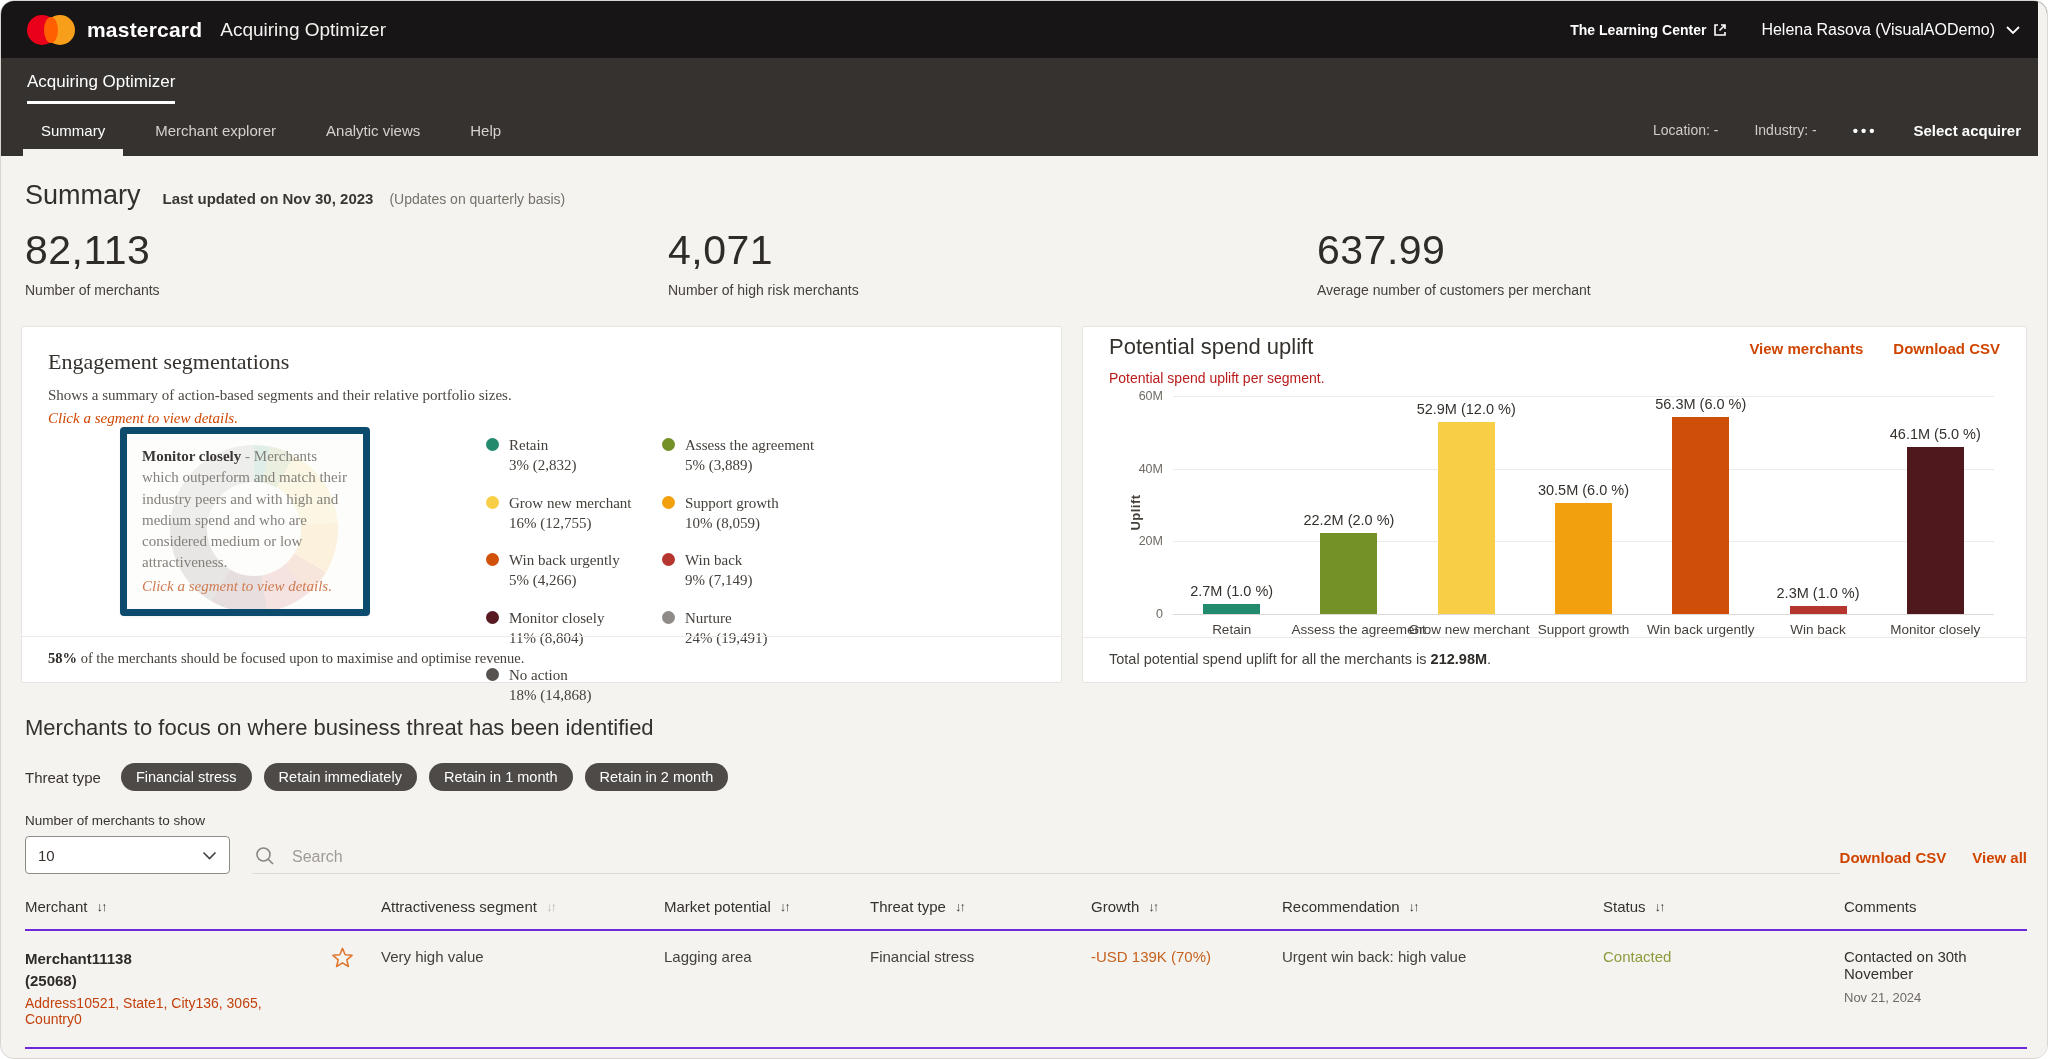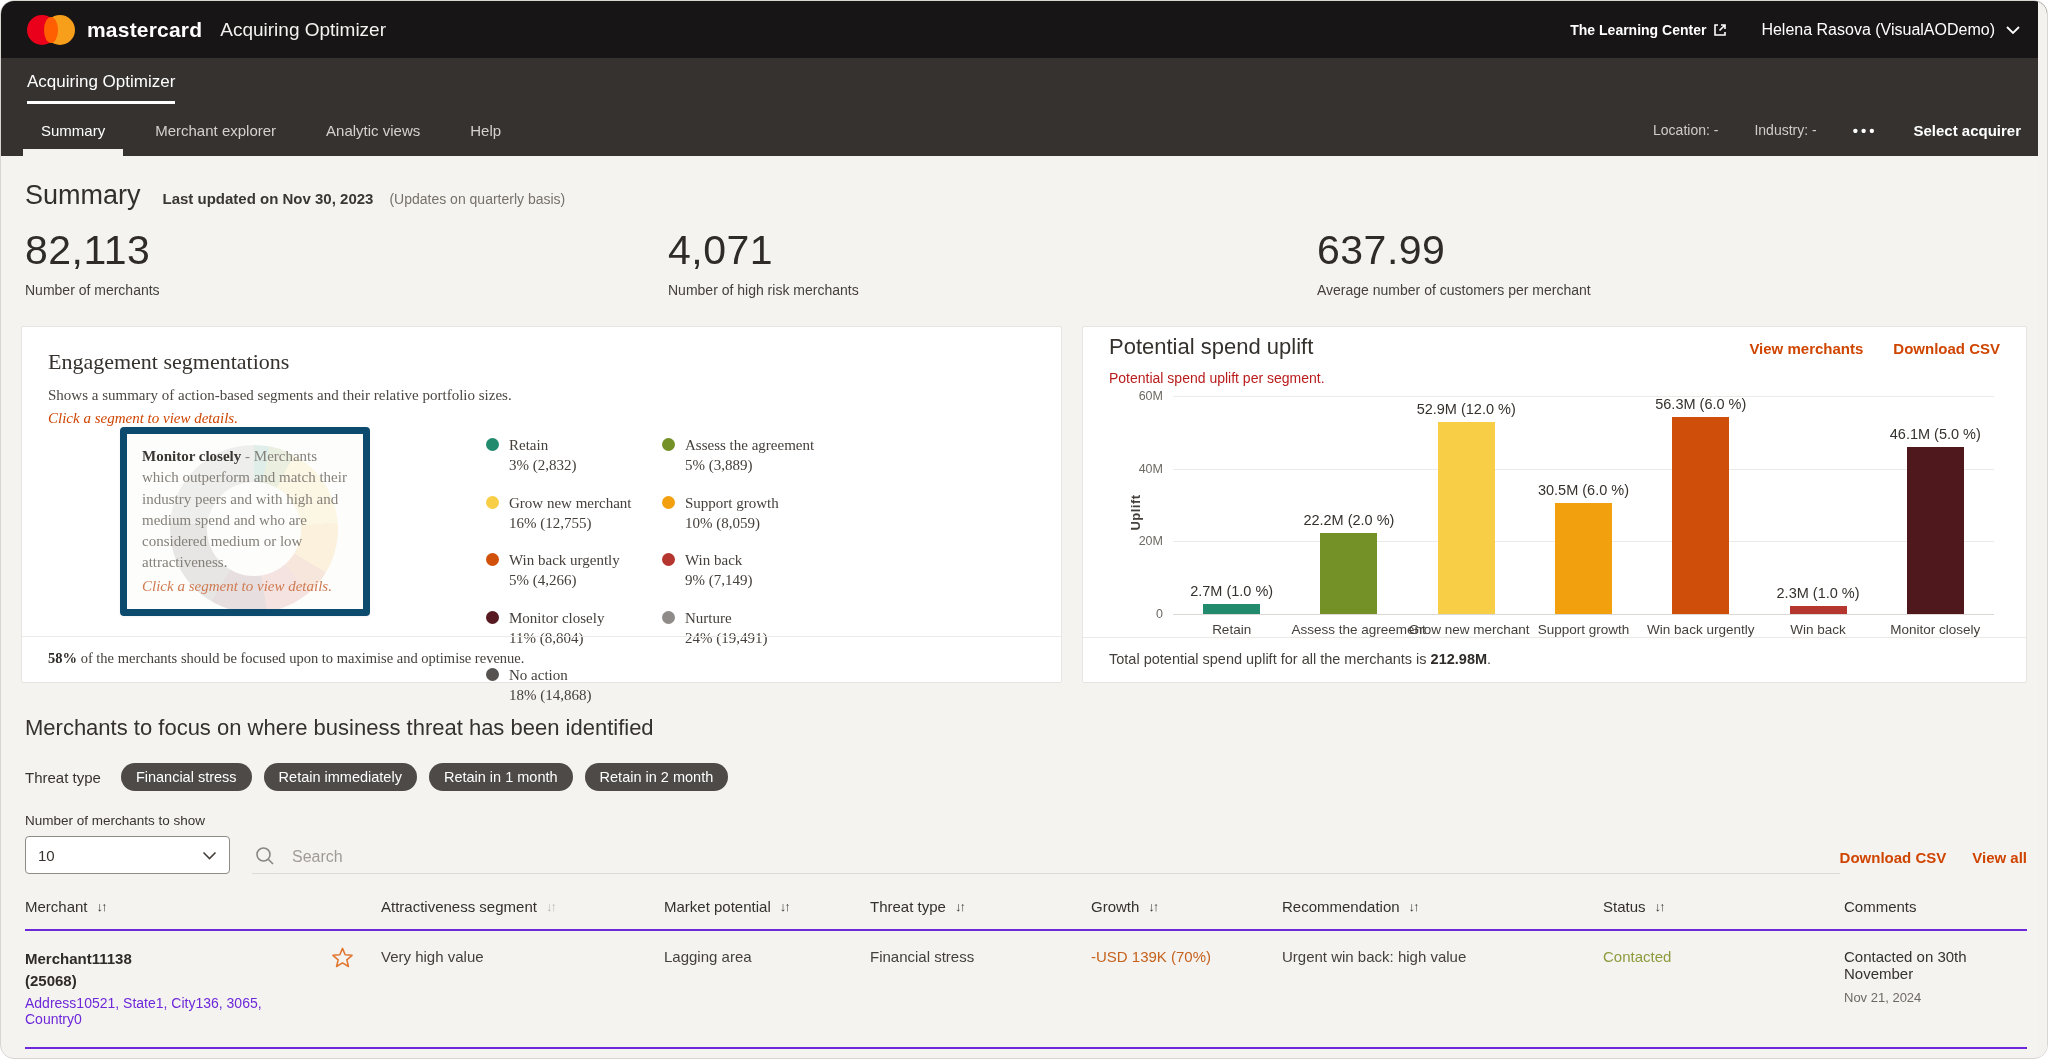--- a/index.html
+++ b/index.html
@@ -116,21 +116,21 @@
   
   .tbl{margin-top:14px; padding-left:4px;}
   .tbl-grid{display:grid; grid-template-columns:300px 44px 277px 200px 215px 185px 315px 235px 1fr; column-gap:6px;}
   .th{display:flex; align-items:center; gap:9px; font-size:15px; color:#35312d; padding:10px 0 14px 0; cursor:pointer;}
   .sort{font-size:13px; letter-spacing:-2px; color:#3a3632;}
   .sort.muted{color:#bcb8b3;}
   .tbl-row{border-top:2px solid #6d28d9; padding:0;}
   .td{padding:17px 16px 20px 0; font-size:15px; color:#45403b;}
   .merchant-name{font-weight:700; color:#2f2b28; line-height:1.45;}
   .merchant-id{font-weight:700; color:#2f2b28; line-height:1.45;}
-  .merchant-addr{margin-top:3px; font-size:14px; color:#6d28d9;}
+  .merchant-addr{margin-top:3px; font-size:14px; color:#c2410c;}
   .star{padding-top:15px;}
   .growth{color:#c5621d;}
   .status{color:#8f9a3d;}
   .comment-main{color:#35312d;}
   .comment-date{font-size:13px; color:#6e6962; margin-top:8px;}
   svg{display:block;}
 </style>
 </head>
 <body>
 

